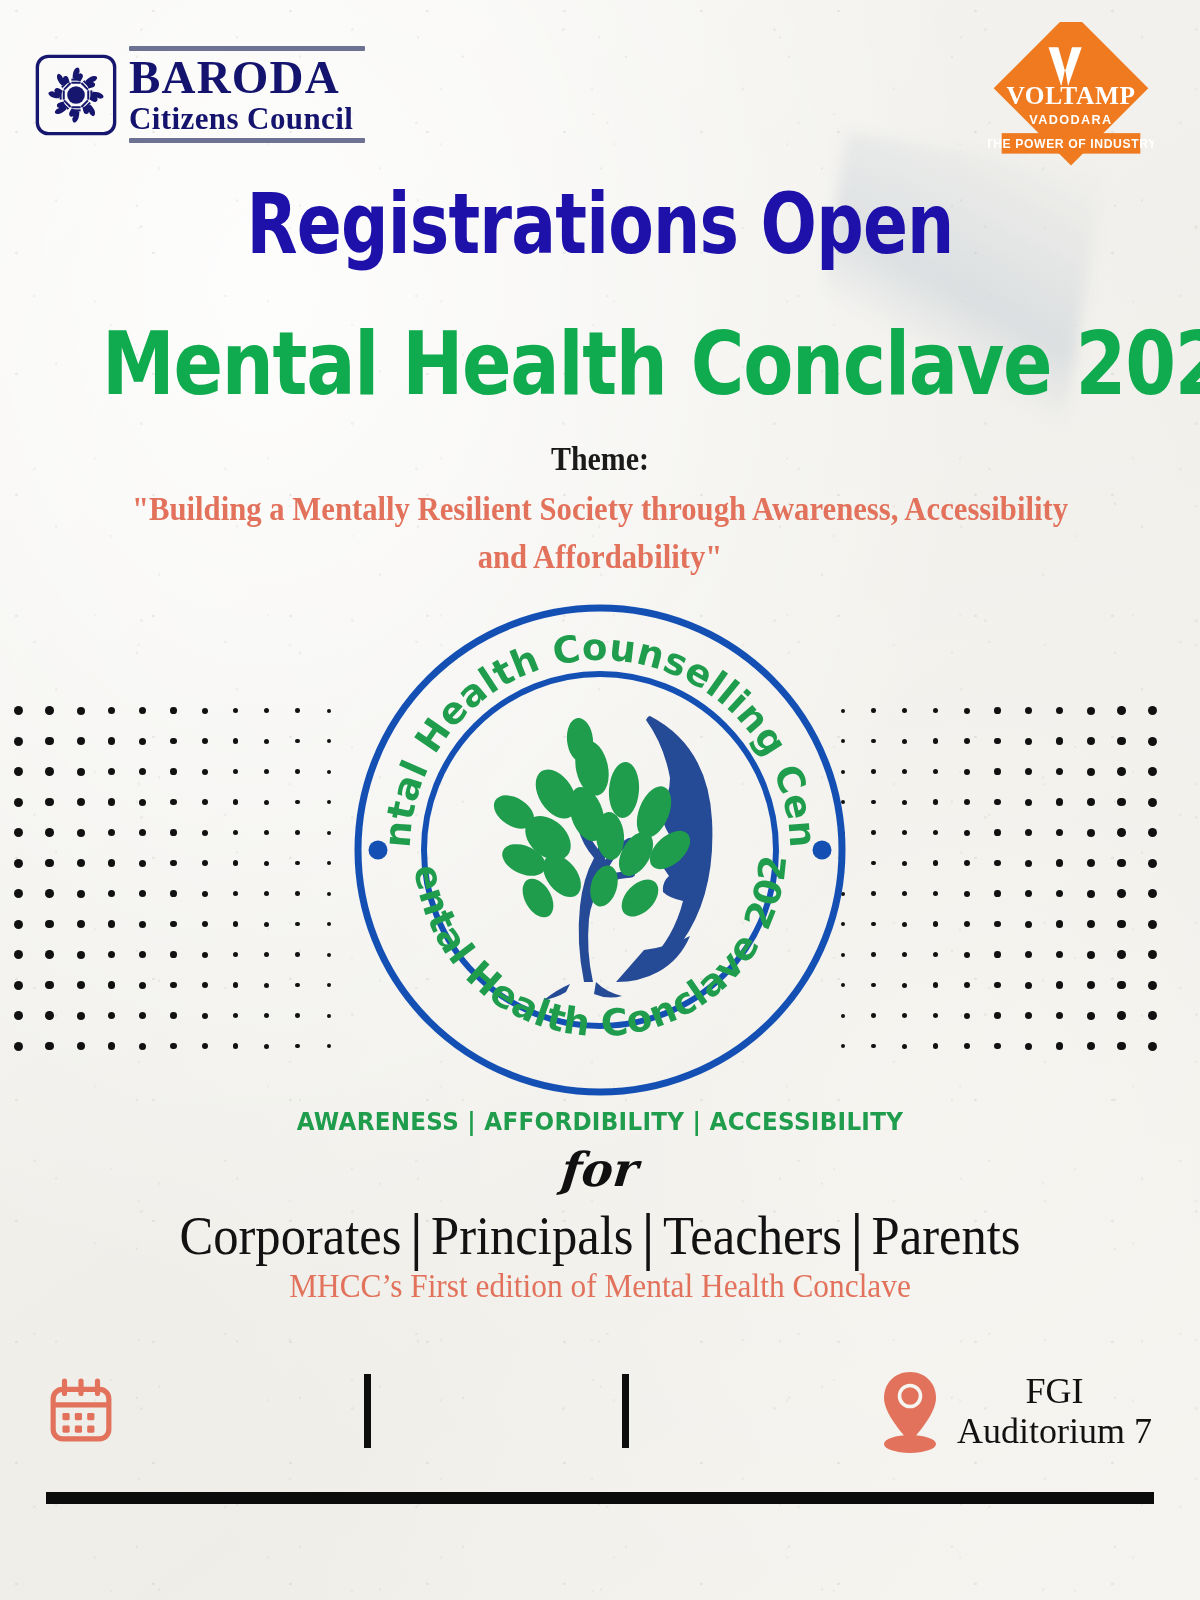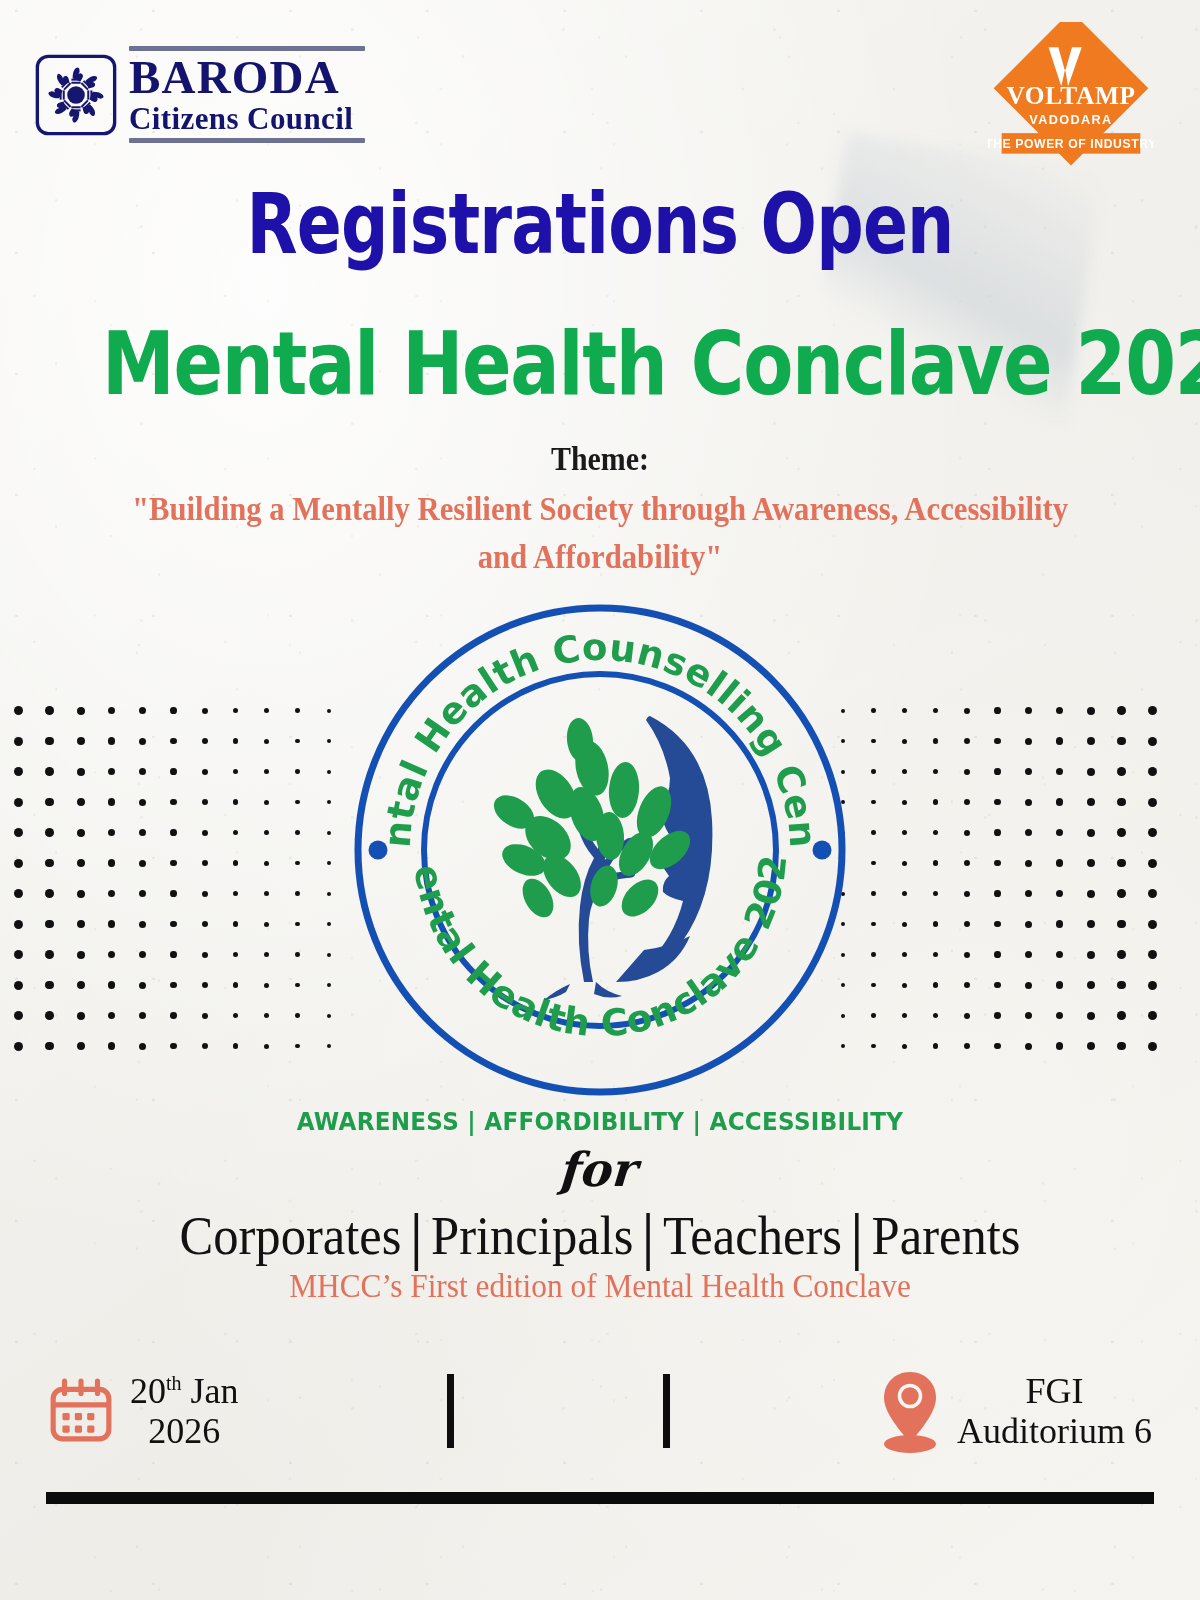--- a/index.html
+++ b/index.html
@@ -711,41 +711,36 @@
         <line x1="48" y1="3" x2="48" y2="15" stroke="#e2725b" stroke-width="5" stroke-linecap="round"></line>
         <g fill="#e2725b">
           <rect x="14" y="34" width="7" height="7" rx="1.4"></rect>
           <rect x="26" y="34" width="7" height="7" rx="1.4"></rect>
           <rect x="38" y="34" width="7" height="7" rx="1.4"></rect>
           <rect x="14" y="46" width="7" height="7" rx="1.4"></rect>
           <rect x="26" y="46" width="7" height="7" rx="1.4"></rect>
           <rect x="38" y="46" width="7" height="7" rx="1.4"></rect>
         </g>
       </svg>
-      <div class="info-text">
-        <span>20</span><sup>th</sup>
-        <span>Jan</span><br>
-        <span>2026</span>
-      </div>
     </div>
 
     <div class="divider"></div>
 
 
     <div class="divider"></div>
 
     <div class="info-item">
       <svg width="62" height="86" viewBox="0 0 62 86">
         <ellipse cx="31" cy="76" rx="26" ry="9" fill="#e2725b"></ellipse>
         <path d="M31 4 C16 4 5 15 5 30 C5 48 31 74 31 74 C31 74 57 48 57 30 C57 15 46 4 31 4 Z" fill="#e2725b"></path>
         <circle cx="31" cy="28" r="10.5" fill="none" stroke="#f7f5f1" stroke-width="3.6"></circle>
       </svg>
       <div class="info-text">
         <span>FGI</span><br>
-        <span>Auditorium 6</span>
+        <span>Auditorium 7</span>
       </div>
     </div>
 
   </div>
 
   <div class="footer-rule"></div>
 
 </div>
 
 </body></html>

